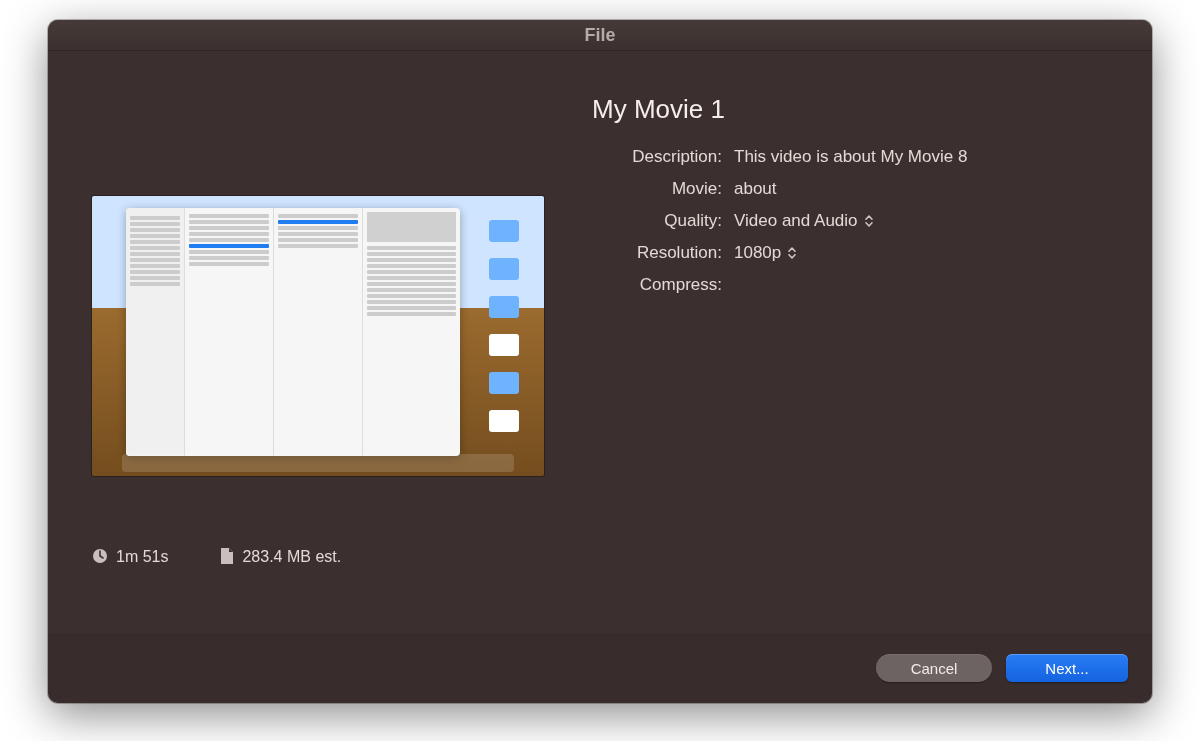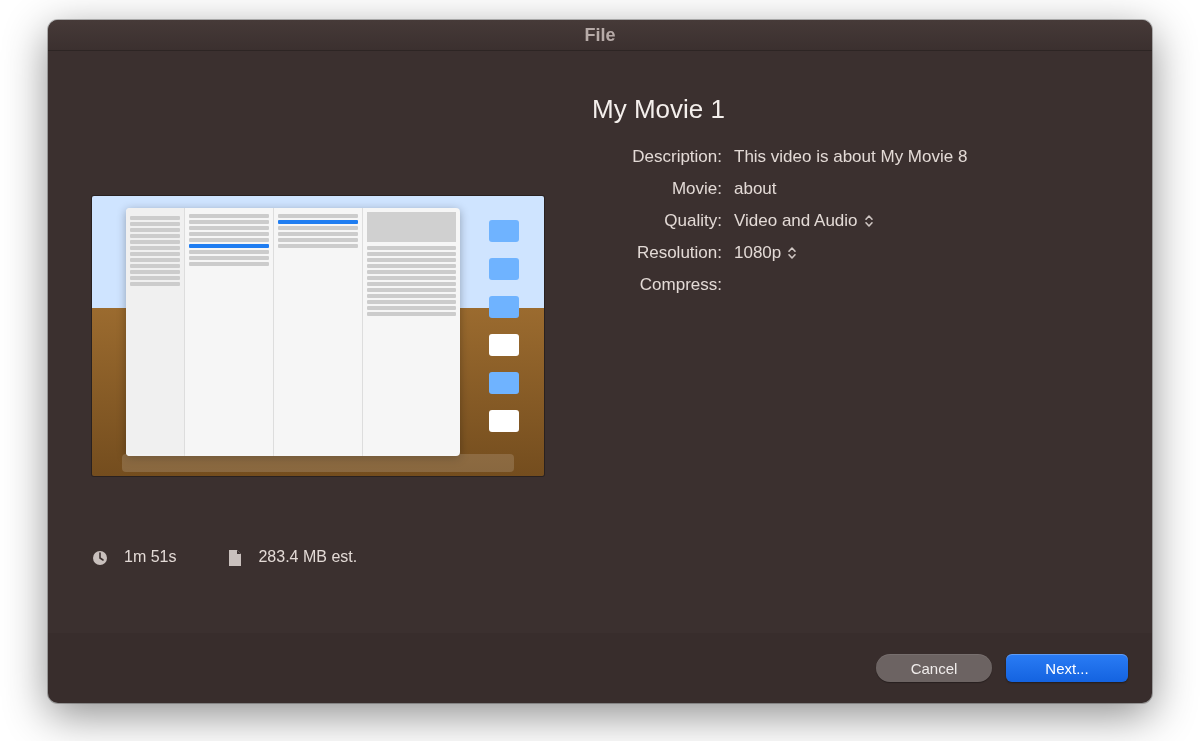--- a/index.html
+++ b/index.html
@@ -130,21 +130,21 @@
 
   .stats {
     margin-top: 72px;
     display: flex;
     gap: 52px;
     align-items: center;
     font-size: 16px;
     color: #e3dad6;
   }
   .stat {
-    display:flex; align-items:flex-end; gap:16px;
+    display:flex; align-items:flex-start; gap:8px;
   }
   .stat svg{display:block;}
 
   .footer {
     position: absolute;
     bottom: 0;
     left: 0;
     right: 0;
     height: 70px;
     display: flex;

